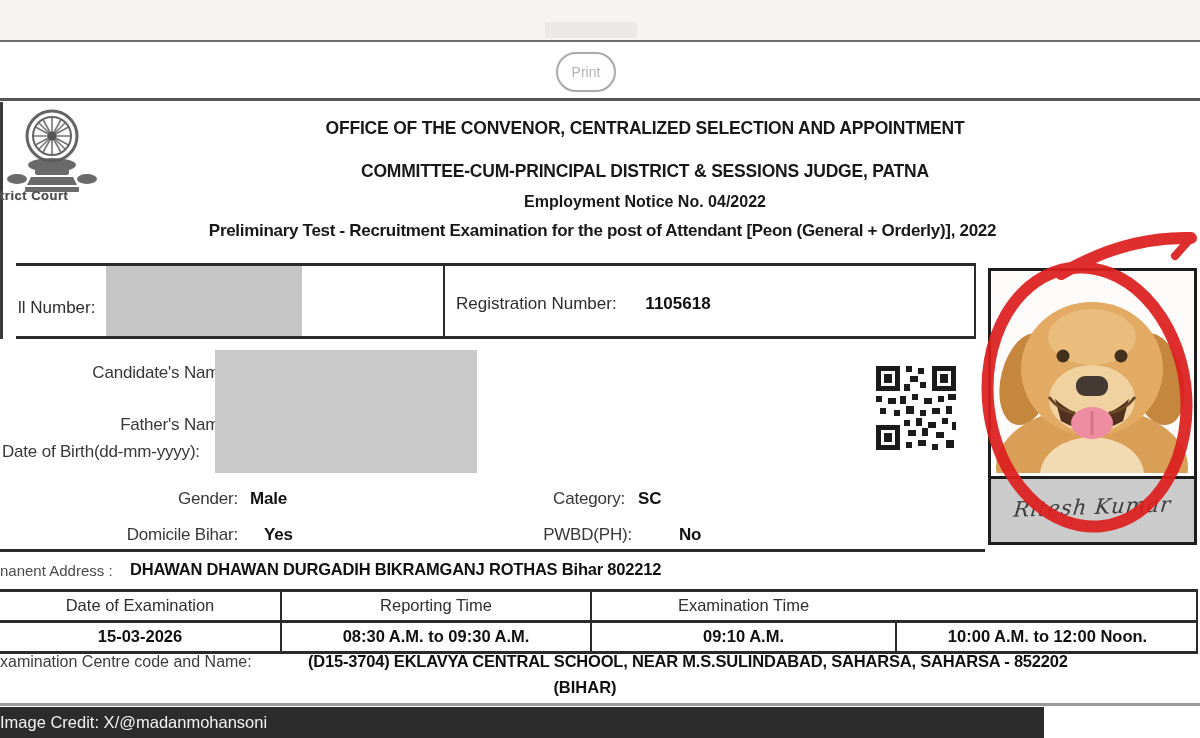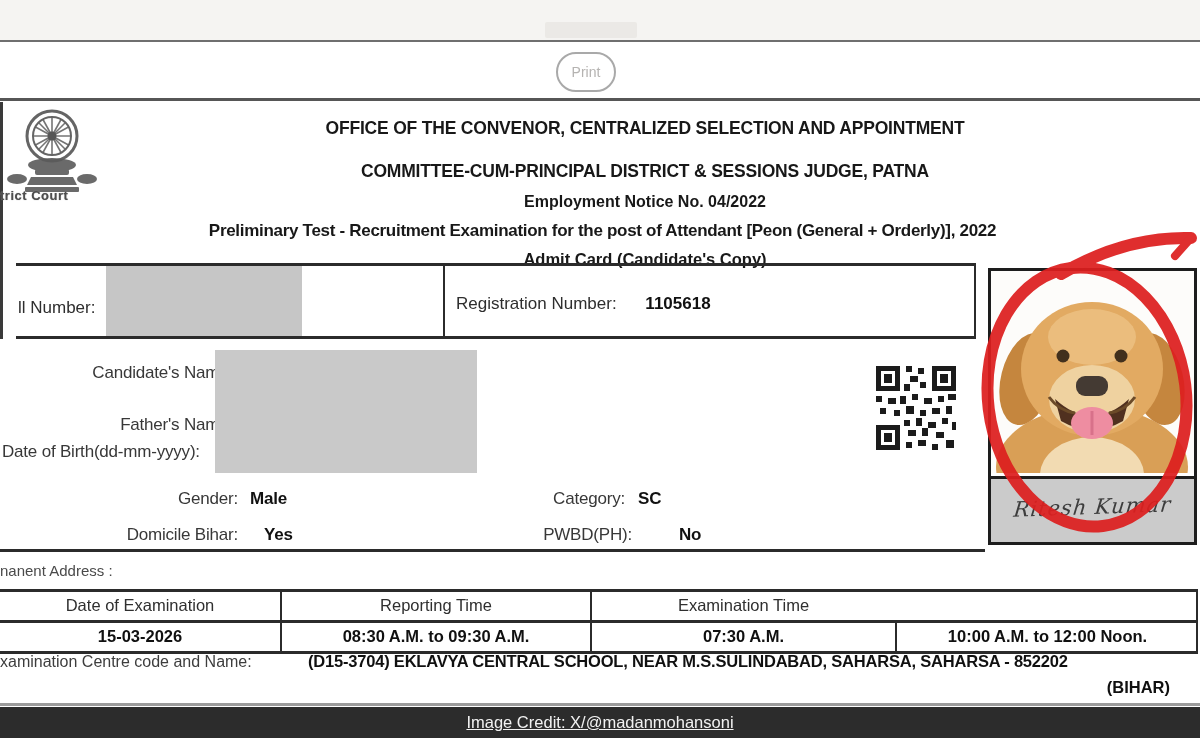--- a/index.html
+++ b/index.html
@@ -61,26 +61,26 @@
   .exam-row { display:grid; grid-template-columns:280px 310px 305px 303px; }
   .exam-row.head  { border-bottom:3px solid #2b2b2b; }
   .exam-cell { padding:4px 2px 5px 2px; text-align:center; font-size:16.5px; }
   .exam-row.head .exam-cell { color:#2f2f2f; font-weight:normal; }
   .exam-row.vals .exam-cell { color:#101010; font-weight:bold; }
   .exam-cell + .exam-cell { border-left:2px solid #2b2b2b; }
 
   
   .centre-label { position:absolute; left:0; top:653px; font-size:16px; color:#3d3d3d; }
   .centre-value { position:absolute; left:308px; top:652px; font-size:16.5px; font-weight:bold; color:#101010; letter-spacing:-0.2px; }
-  .centre-value2 { position:absolute; left:0; top:678px; width:1170px; text-align:right; font-size:16.5px; font-weight:bold; color:#101010; }
+  .centre-value2 { position:absolute; left:0; top:678px; width:1170px; text-align:center; font-size:16.5px; font-weight:bold; color:#101010; }
 
   
   .credit-line { position:absolute; left:0; top:703px; width:1200px; height:3px; background:#9b9b9b; }
-  .credit-bar { position:absolute; left:0; top:707px; width:1200px; height:31px; background:#2c2c2c; color:#f2f2f2;
-                display:flex; align-items:center; justify-content:center; font-size:16.5px;text-decoration:underline; }
+  .credit-bar { position:absolute; left:0; top:707px; width:1044px; height:31px; background:#2c2c2c; color:#f2f2f2;
+                display:flex; align-items:center; justify-content:flex-start; font-size:16.5px; }
 </style>
 </head>
 <body>
 
 <div id="stage">
 
   <div class="top-strip">
     <div class="ghost"></div>
   </div>
   <div class="hline" style="top:40px; height:2px;"></div>
@@ -117,21 +117,20 @@
       </g>
     </svg>
   </div>
   <div class="emblem-caption">trict Court</div>
 
   <div class="header-text">
     <div class="h-l1">OFFICE OF THE CONVENOR, CENTRALIZED SELECTION AND APPOINTMENT</div>
     <div class="h-l2">COMMITTEE-CUM-PRINCIPAL DISTRICT &amp; SESSIONS JUDGE, PATNA</div>
     <div class="h-l3">Employment Notice No. 04/2022</div>
     <div class="h-l4">Preliminary Test - Recruitment Examination for the post of Attendant [Peon (General + Orderly)], 2022</div>
-    <div class="h-l5">Admit Card (Candidate's Copy)</div>
   </div>
 
   <div class="id-row">
     <div class="vdiv1"></div>
     <div class="vdiv2"></div>
     <div class="roll-label">ll Number:</div>
     <div class="roll-redaction"></div>
     <div class="reg-line">
       <span>Registration Number:</span>
       <b>1105618</b>
@@ -233,31 +232,32 @@
   <svg class="red-circle" viewBox="0 0 250 345">
     <g fill="none" stroke="#dd1f1f" stroke-linecap="round" opacity="0.93">
       <ellipse cx="122" cy="175" rx="99" ry="130" stroke-width="12" transform="rotate(-7 122 175)"></ellipse>
       <path d="M96 52 Q160 14 226 16" stroke-width="12"></path>
       <path d="M226 16 L210 34" stroke-width="8"></path>
     </g>
   </svg>
 
   <div class="addr-topline"></div>
   <div class="addr-label">nanent Address :</div>
+  <div class="addr-value">DHAWAN DHAWAN DURGADIH BIKRAMGANJ ROTHAS Bihar 802212</div>
 
   <div class="exam-table">
     <div class="exam-row head">
       <div class="exam-cell">Date of Examination</div>
       <div class="exam-cell">Reporting Time</div>
       <div class="exam-cell">Examination Time</div>
     </div>
     <div class="exam-row vals">
       <div class="exam-cell">15-03-2026</div>
       <div class="exam-cell">08:30 A.M. to 09:30 A.M.</div>
-      <div class="exam-cell">07:30 A.M.</div>
+      <div class="exam-cell">09:10 A.M.</div>
       <div class="exam-cell">10:00 A.M. to 12:00 Noon.</div>
     </div>
   </div>
 
   <div class="centre-label">xamination Centre code and Name:</div>
   <div class="centre-value">(D15-3704) EKLAVYA CENTRAL SCHOOL, NEAR M.S.SULINDABAD, SAHARSA, SAHARSA - 852202</div>
   <div class="centre-value2">(BIHAR)</div>
 
   <div class="credit-line"></div>
   <div class="credit-bar">

